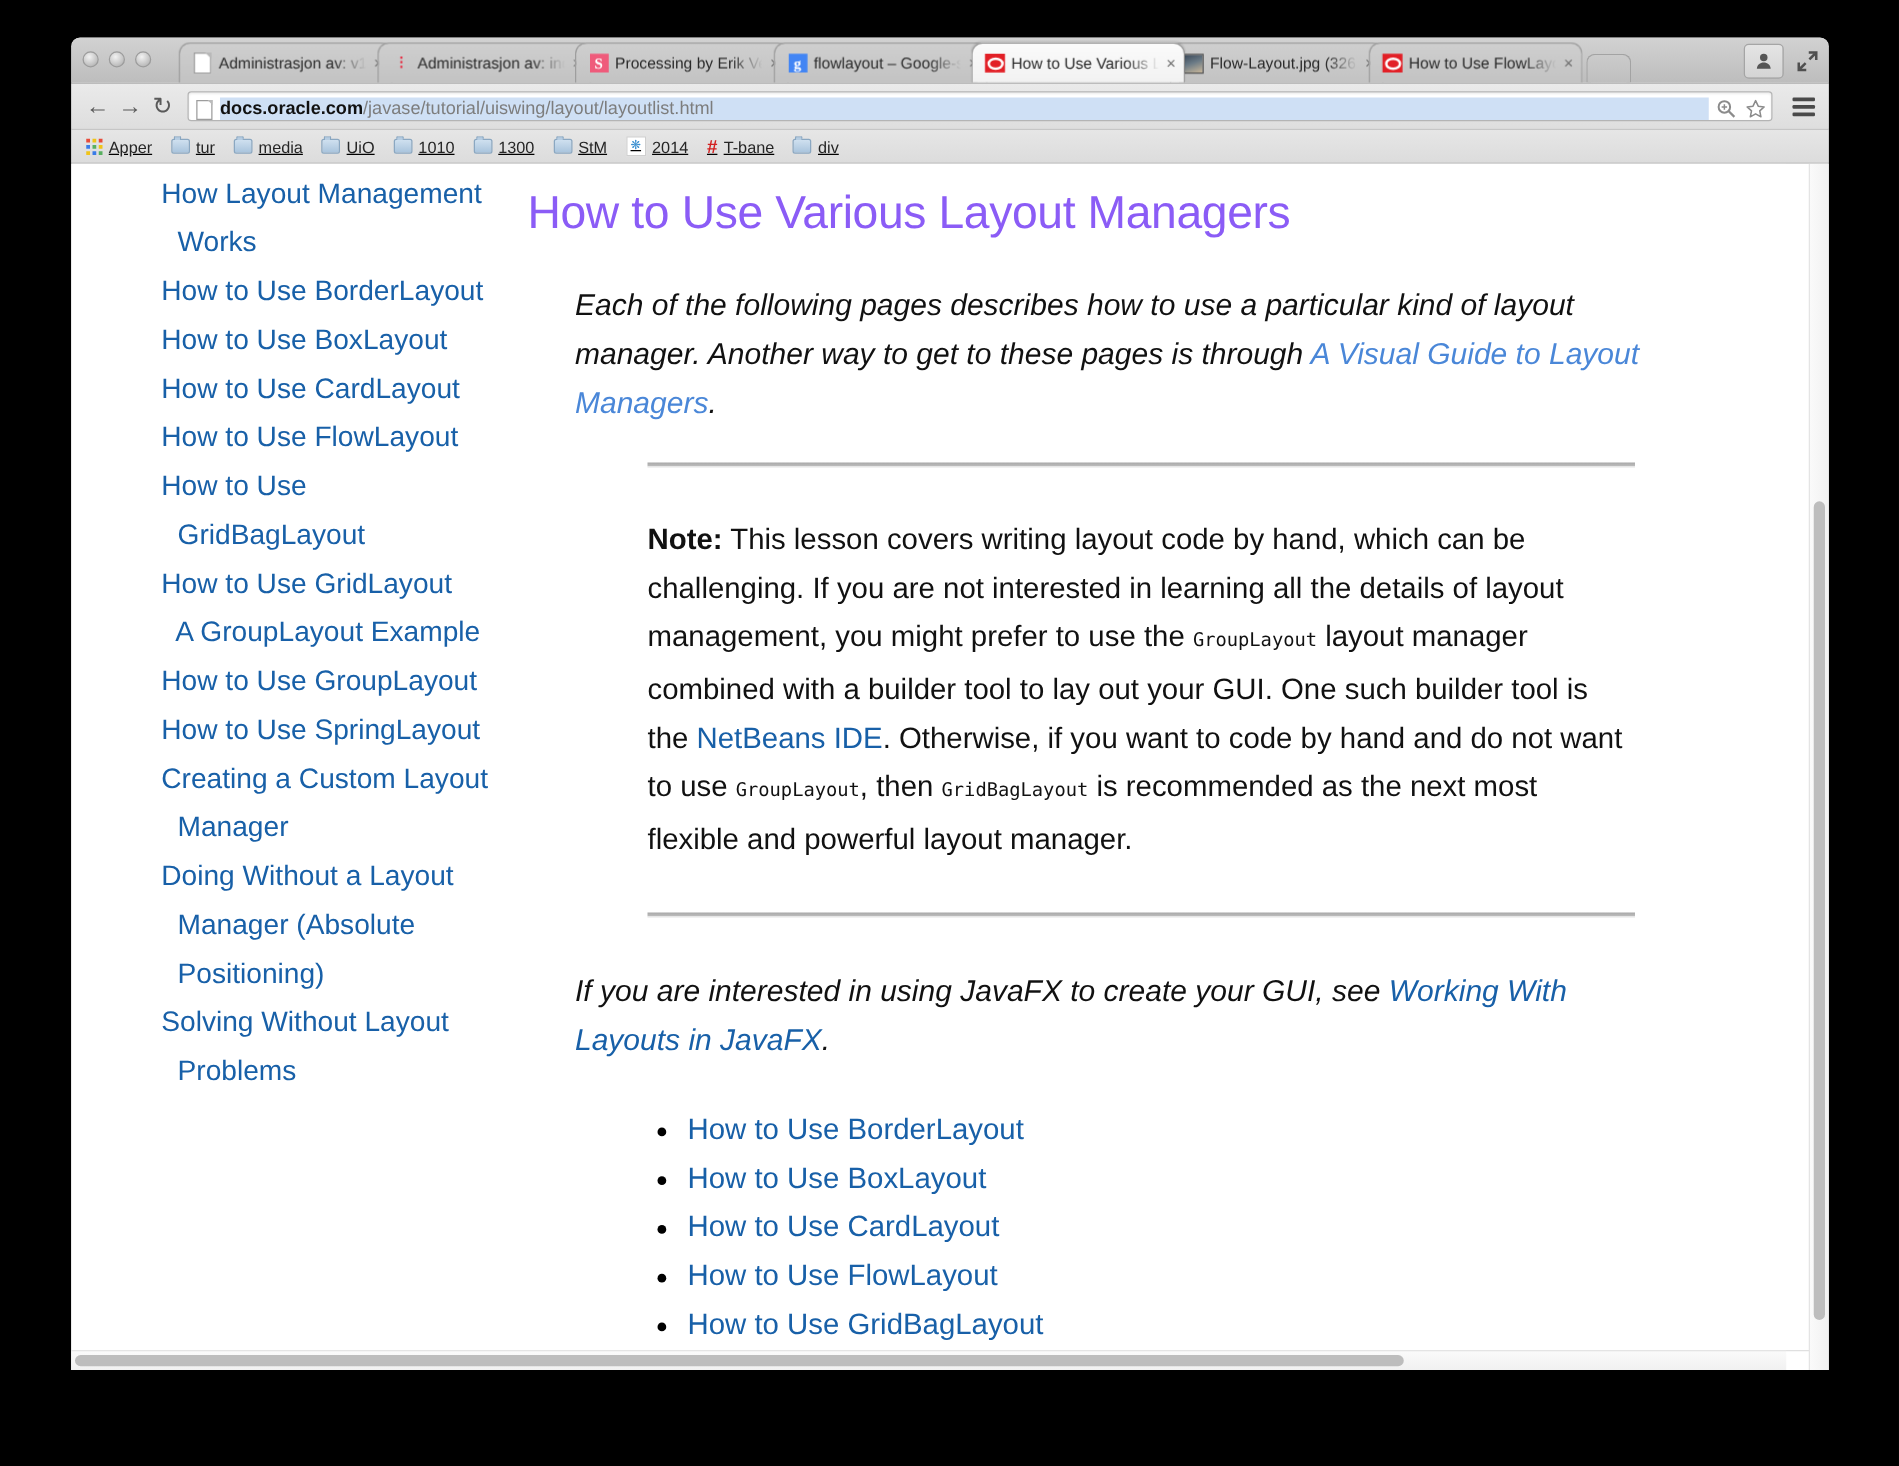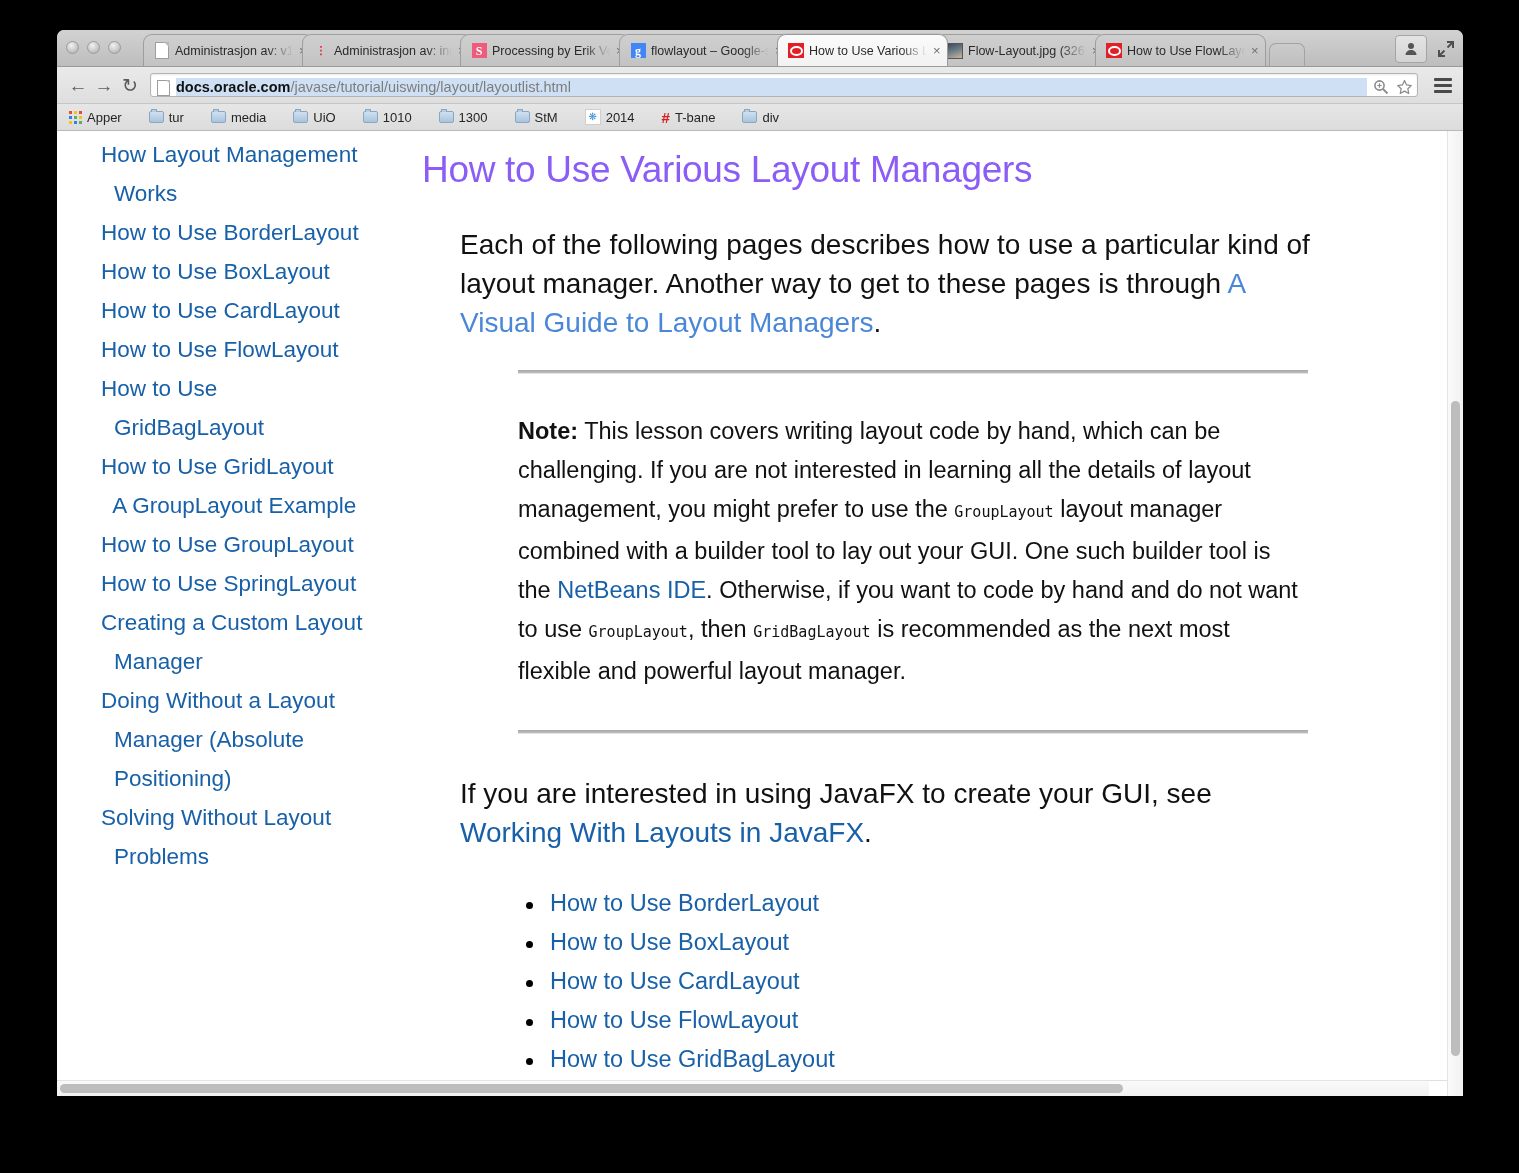--- a/index.html
+++ b/index.html
@@ -253,21 +253,22 @@
 
   
   #bookmarks-bar {
     height: 27px;
     background: linear-gradient(#e6e6e6, #dcdcdc);
     border-bottom: 1px solid #b9b9b9;
     display: flex;
     align-items: center;
     padding: 0 6px;
     box-sizing: border-box;
-    gap: 15px;
+    gap: 3px;
+    text-decoration: underline;
   }
   .bookmark {
     display: flex;
     align-items: center;
     gap: 5px;
     padding: 2px 6px;
     font-size: 13px;
     color: #252525;
     white-space: nowrap;
     border-radius: 3px;
@@ -333,20 +334,21 @@
   }
   #sidebar ul {
     list-style: none;
     margin: 0;
     padding: 0 8px 0 44px;
   }
   #sidebar li {
     font-size: 22.5px;
     line-height: 39px;
     color: #1860a8;
+    margin-left: 28px;
   }
   #sidebar li .nav-link {
     color: #1860a8;
     text-decoration: none;
     display: inline;
   }
   #sidebar li.current {
     color: #2b2b2b;
     font-weight: bold;
   }
@@ -359,25 +361,26 @@
     box-sizing: border-box;
   }
   #page-title {
     font-size: 37px;
     font-weight: normal;
     color: #8b5cf6;
     margin: 18px 0 0 0;
     letter-spacing: -0.3px;
   }
   .body-p {
-    font-size: 28px;
+    font-size: 24px;
     line-height: 39px;
     color: #111;
     margin: 34px 0 0 38px;
     max-width: 855px;
+    font-style: italic;
   }
   .body-p a, .note a, li.bullet a {
     text-decoration: none;
   }
   a.link-light { color: #4a87d8; }
   a.link-dark  { color: #1860a8; }
 
   #note-box {
     margin: 28px 0 0 96px;
     max-width: 790px;

